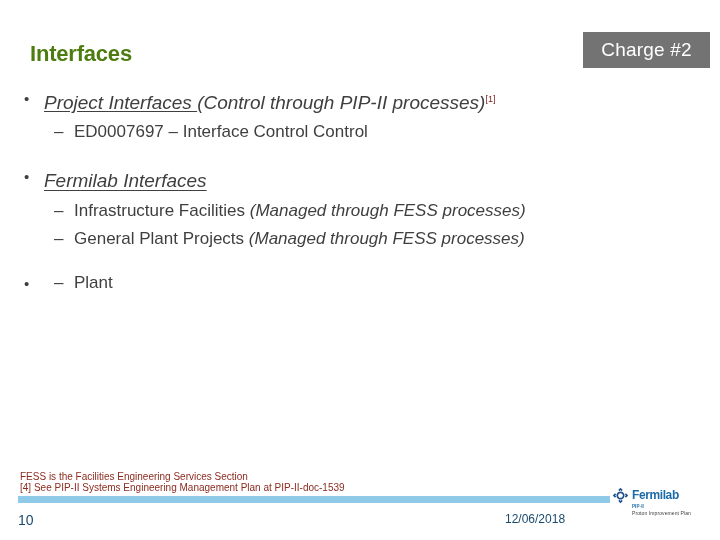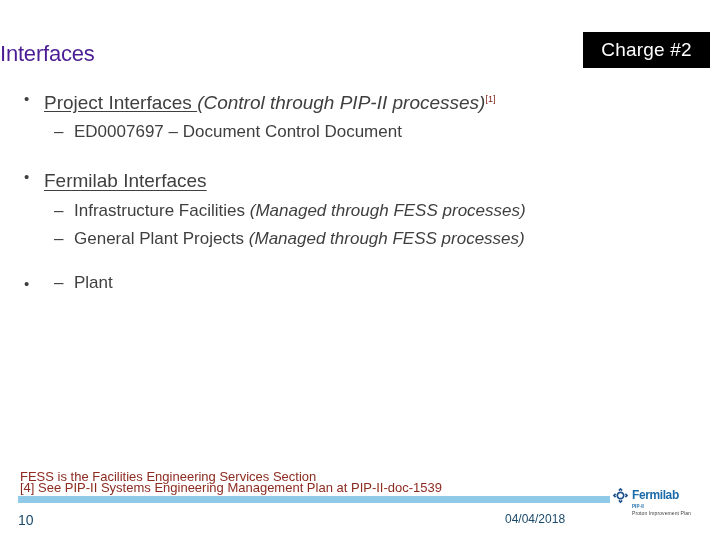--- a/index.html
+++ b/index.html
@@ -18,37 +18,37 @@
     overflow: hidden;
   }
 
   
   .charge-badge {
     position: absolute;
     left: 583px;
     top: 32px;
     width: 127px;
     height: 36px;
-    background: #000000;
+    background: #737373;
     color: #ffffff;
     font-size: 19px;
     line-height: 36px;
     text-align: center;
     letter-spacing: 0.2px;
     white-space: nowrap;
   }
 
   
   .slide-title {
     position: absolute;
-    left: 0;
+    left: 30px;
     top: 41px;
     font-size: 22px;
-    font-weight: normal;
-    color: #4c1d95;
+    font-weight: bold;
+    color: #4d7c0f;
     letter-spacing: -0.2px;
     white-space: nowrap;
   }
 
   
   .body-area {
     position: absolute;
     left: 18px;
     top: 84px;
     width: 690px;
@@ -66,20 +66,21 @@
   .lvl1 .dot {
     position: absolute;
     left: 6px;
     top: 0;
     font-size: 15px;
     line-height: 30px;
   }
   .lvl1 .head {
     text-decoration: underline;
     text-underline-offset: 2px;
+    font-style: italic;
   }
   .lvl1 .note {
     font-style: italic;
   }
   .sup-ref {
     font-size: 9px;
     color: #7B1A14;
     vertical-align: super;
     letter-spacing: 0;
   }
@@ -105,21 +106,21 @@
   .group-gap {
     height: 16px;
   }
 
   
   .footnotes {
     position: absolute;
     left: 20px;
     top: 471px;
     color: #8C2B20;
-    font-size: 13px;
+    font-size: 10px;
     line-height: 11px;
     white-space: nowrap;
   }
 
   
   .footer-rule {
     position: absolute;
     left: 18px;
     top: 496px;
     width: 592px;
@@ -193,21 +194,21 @@
 
   <div class="slide-title">Interfaces</div>
 
   <div class="body-area">
 
     <div>
       <div class="lvl1">
         <span class="dot">•</span><span class="head">Project Interfaces </span><span class="note">(Control through PIP-II processes)</span><span class="sup-ref">[1]</span>
       </div>
       <div class="lvl2">
-        <span class="dash">–</span><span>ED0007697 – Document Control Document</span><span class="note"></span>
+        <span class="dash">–</span><span>ED0007697 – Interface Control Control</span><span class="note"></span>
       </div>
     </div>
 
     <div class="group-gap"></div>
 
     <div>
       <div class="lvl1">
         <span class="dot">•</span><span class="head">Fermilab Interfaces </span><span class="note"></span><span class="sup-ref"></span>
       </div>
       <div class="lvl2">
@@ -232,21 +233,21 @@
   </div>
 
   <div class="footnotes">
     <div>FESS is the Facilities Engineering Services Section</div>
     <div>[4] See PIP-II Systems Engineering Management Plan at PIP-II-doc-1539</div>
   </div>
 
   <div class="footer-rule"></div>
 
   <div class="page-number">10</div>
-  <div class="footer-date">04/04/2018</div>
+  <div class="footer-date">12/06/2018</div>
 
   <div class="logo">
     <div class="logo-row">
       <span class="logo-mark">
         <svg viewBox="0 0 32 32" width="17" height="17" aria-hidden="true">
           <g fill="#1C4E8A">
             <path d="M16 1.6 L20.1 5.7 L18.0 7.8 L16 5.8 L14.0 7.8 L11.9 5.7 Z"></path>
             <path d="M30.4 16 L26.3 20.1 L24.2 18.0 L26.2 16 L24.2 14.0 L26.3 11.9 Z"></path>
             <path d="M16 30.4 L11.9 26.3 L14.0 24.2 L16 26.2 L18.0 24.2 L20.1 26.3 Z"></path>
             <path d="M1.6 16 L5.7 11.9 L7.8 14.0 L5.8 16 L7.8 18.0 L5.7 20.1 Z"></path>

